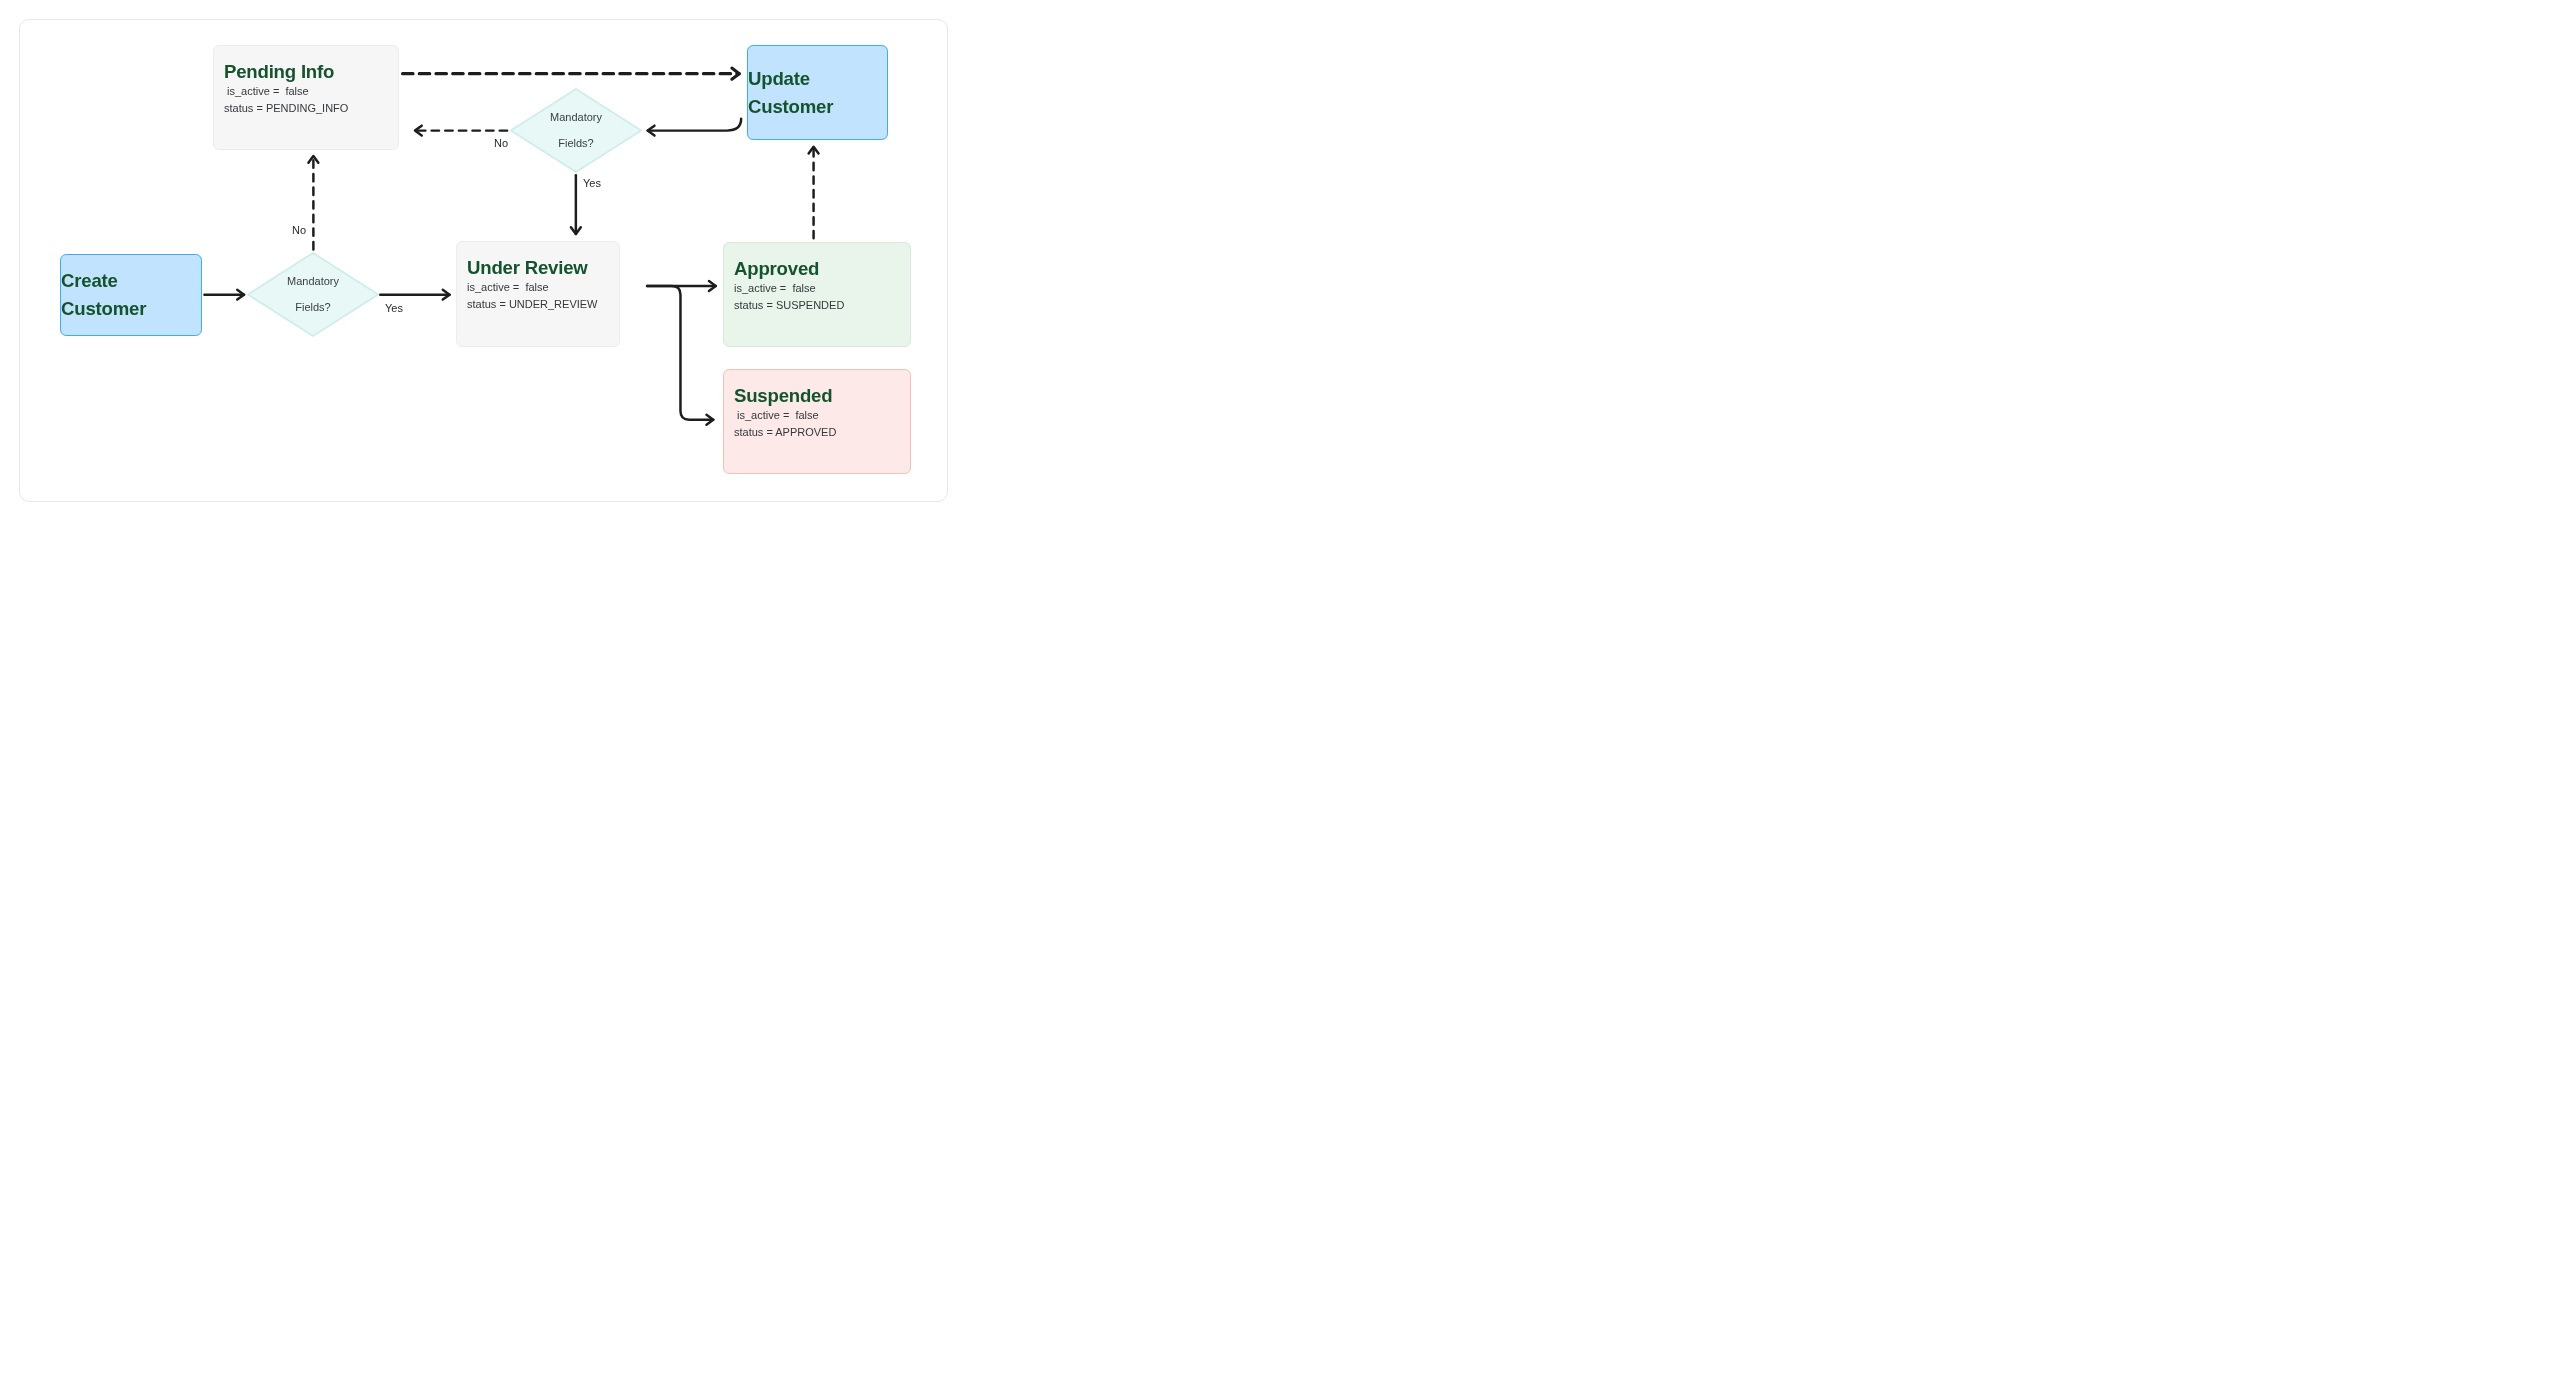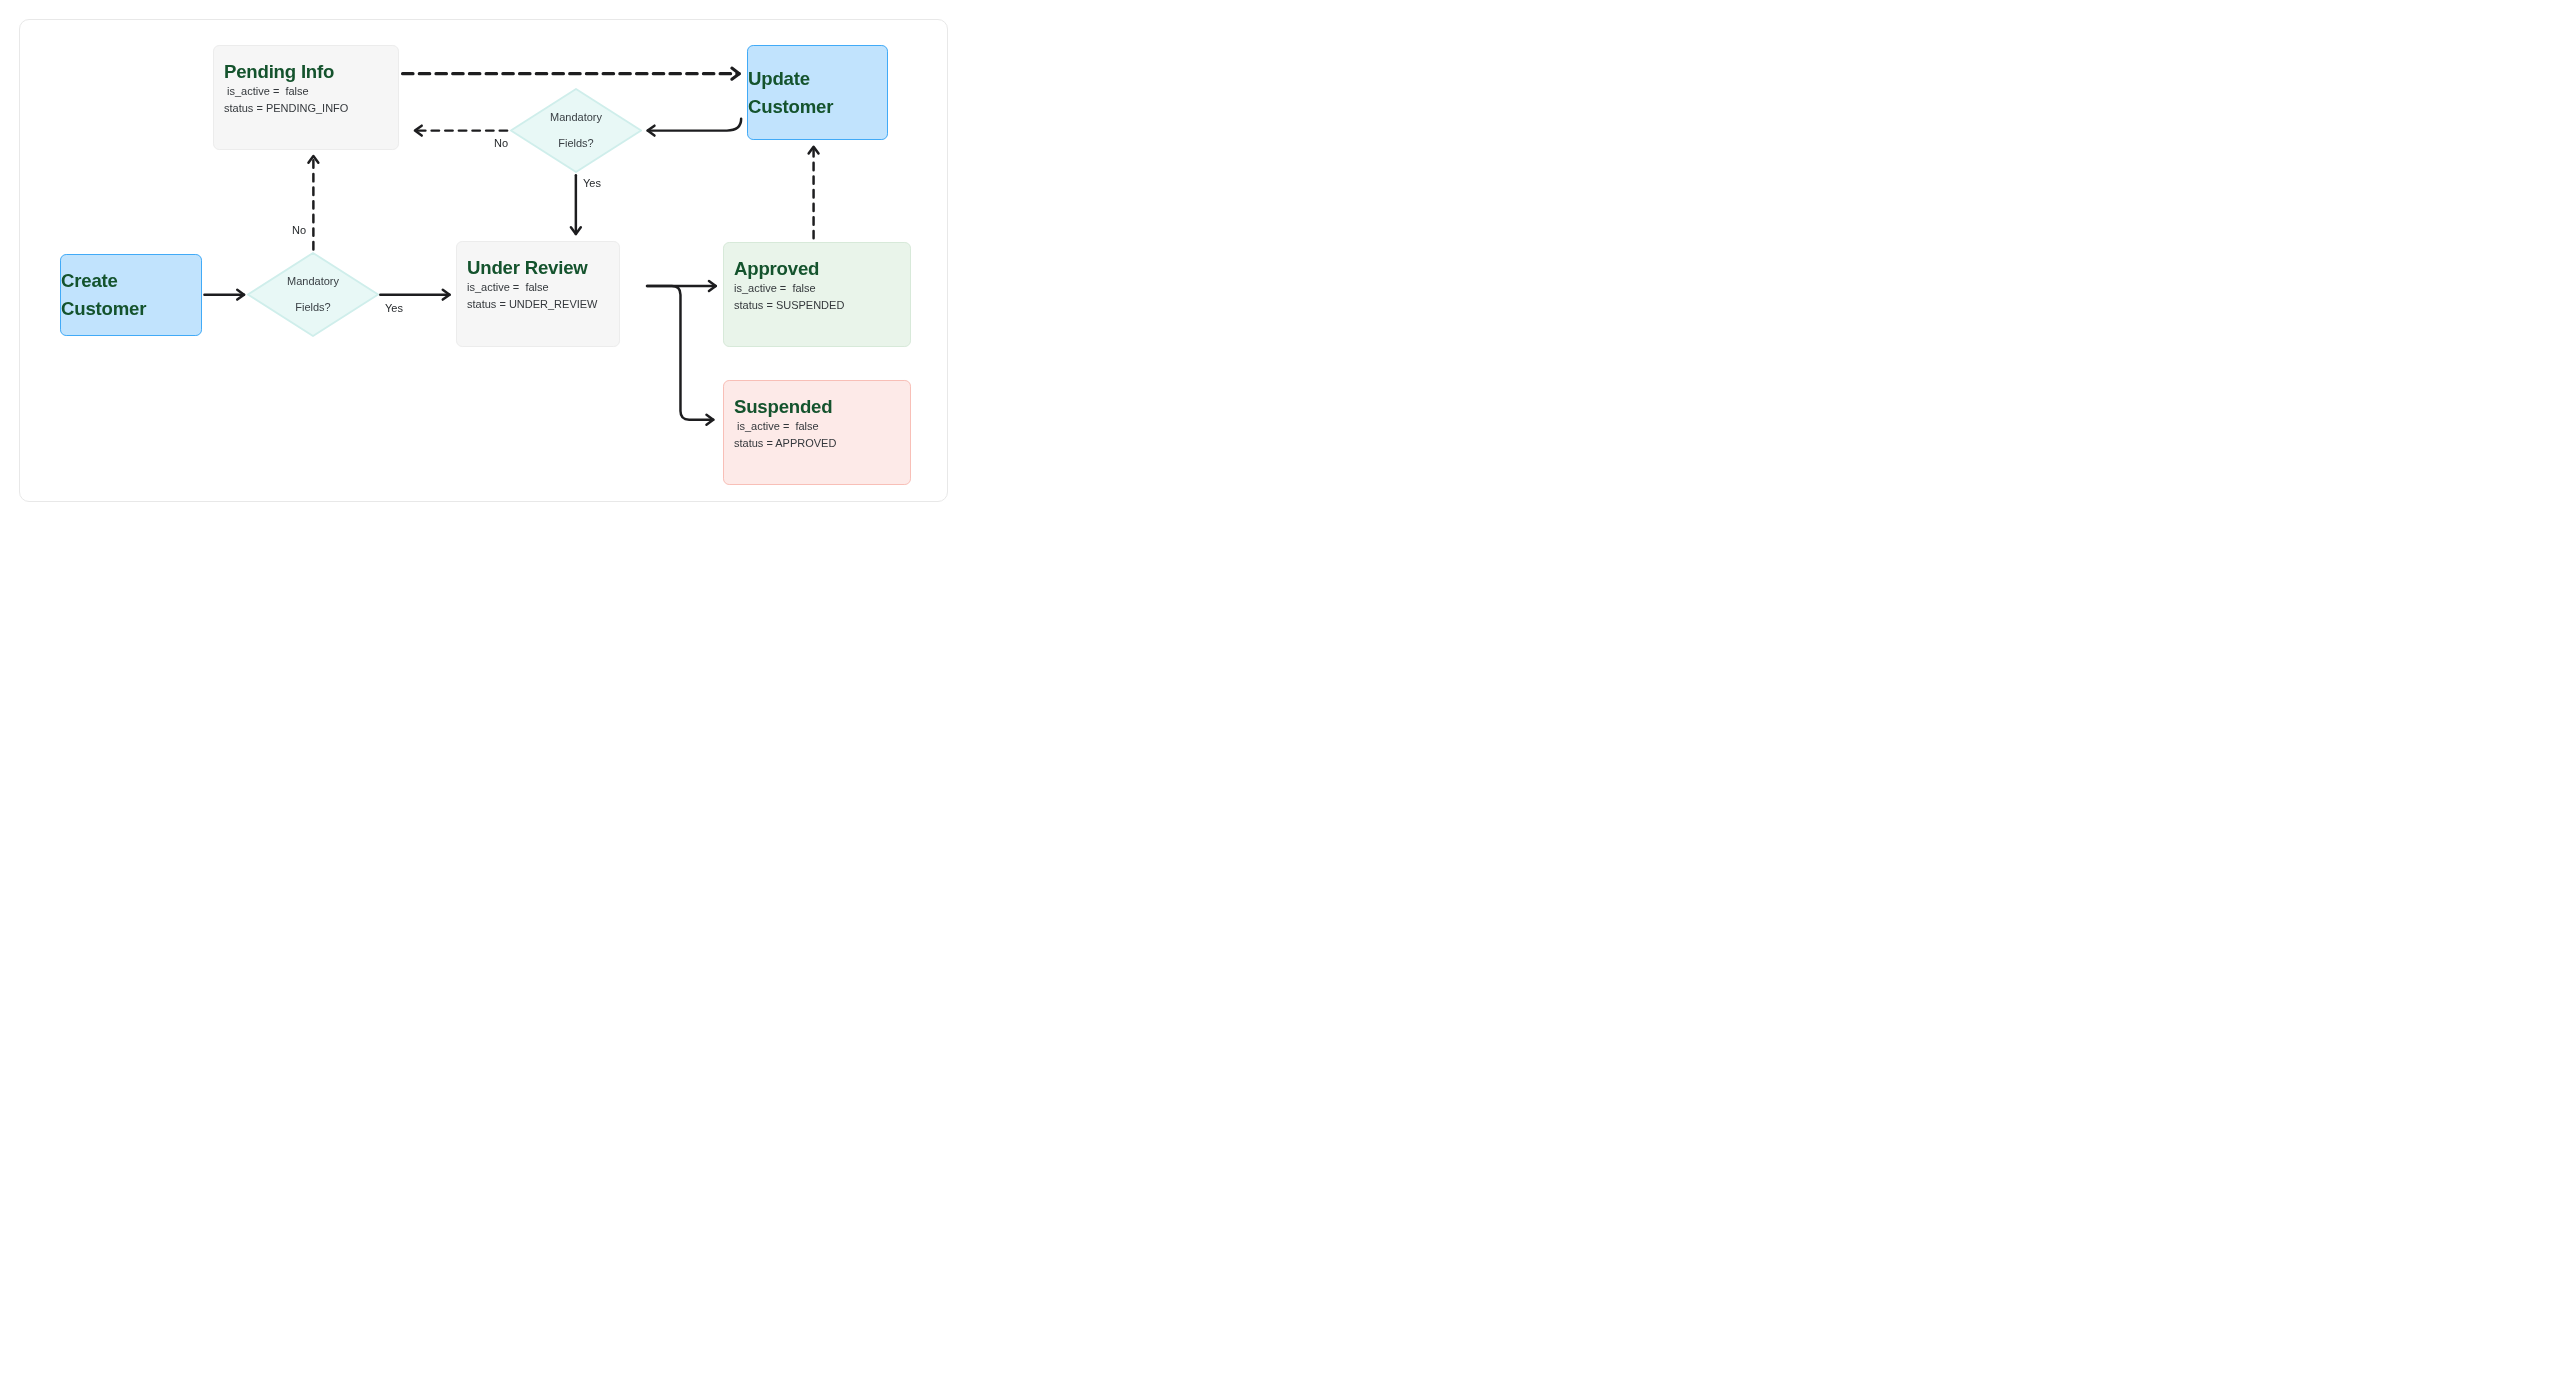--- a/index.html
+++ b/index.html
@@ -77,21 +77,21 @@
   </div>
 
   <div class="node state-node green" style="left:723px; top:242px; width:188px; height:105px;">
     <div class="title">Approved</div>
     <div class="attrs">
       <div class="attr">is_active =  false</div>
       <div class="attr">status = SUSPENDED</div>
     </div>
   </div>
 
-  <div class="node state-node red" style="left:723px; top:380px; width:188px; height:105px;">
+  <div class="node state-node red" style="left:723px; top:369px; width:188px; height:105px;">
     <div class="title">Suspended</div>
     <div class="attrs">
       <div class="attr"> is_active =  false</div>
       <div class="attr">status = APPROVED</div>
     </div>
   </div>
 
   <div class="diamond-wrap" style="left:509px; top:87px; width:134px; height:87px;">
     <svg width="134" height="87" viewBox="0 0 216 140">
       <polygon points="108,3 213,70 108,137 3,70" fill="#e8f8f6" stroke="#cfeeeb" stroke-width="3" stroke-linejoin="round"></polygon>

